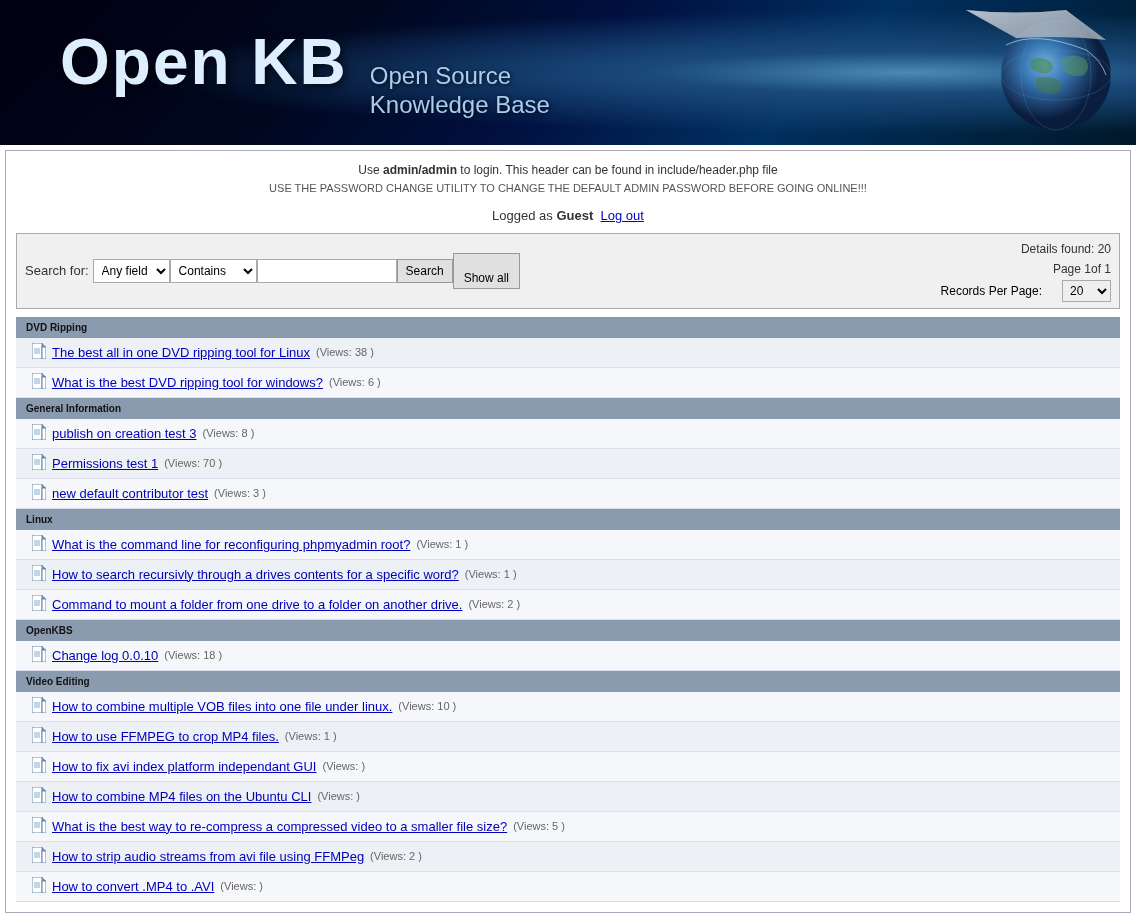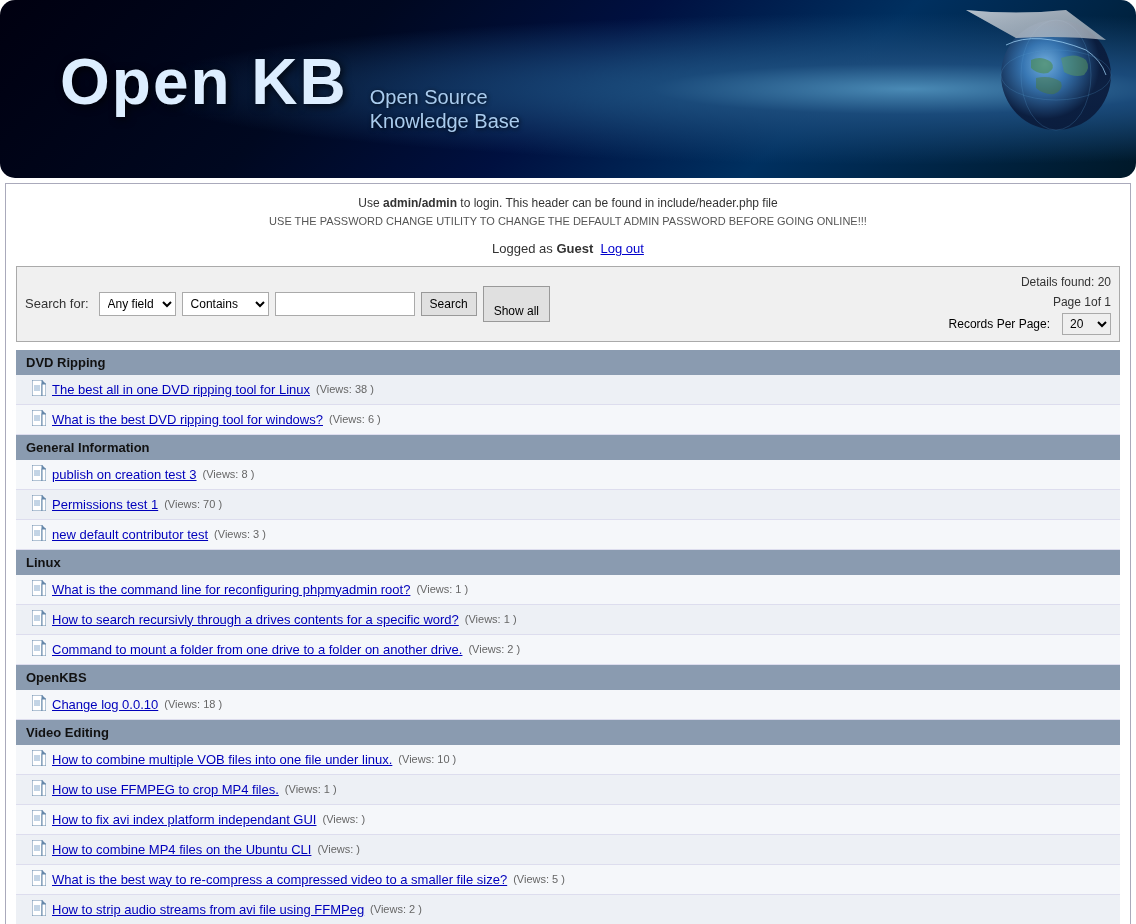--- a/index.html
+++ b/index.html
@@ -1,27 +1,26 @@
 <!DOCTYPE html>
 <html><head>
   <meta charset="utf-8">
   <style>
     * { margin: 0; padding: 0; box-sizing: border-box; }
     body { font-family: Arial, sans-serif; font-size: 13px; background: #fff; }
 
     
     .header-banner {
       width: 1136px;
-      height: 178px;
+      height: 145px;
       background: linear-gradient(135deg, #000010 0%, #000820 30%, #001040 50%, #003060 70%, #001828 100%);
       position: relative;
       overflow: hidden;
       display: flex;
       align-items: center;
-      border-radius: 15px;
     }
     .header-banner::before {
       content: '';
       position: absolute;
       top: 0; left: 0; right: 0; bottom: 0;
       background: radial-gradient(ellipse at 80% 50%, #4a8ab5 0%, #1a4a7a 20%, transparent 60%);
     }
     .header-title {
       position: relative;
       z-index: 2;
@@ -29,21 +28,21 @@
       color: white;
     }
     .header-title .open-kb {
       font-size: 64px;
       font-weight: bold;
       color: #ddeeff;
       text-shadow: 2px 2px 8px rgba(0,0,0,0.8);
       letter-spacing: 2px;
     }
     .header-title .subtitle {
-      font-size: 20px;
+      font-size: 24px;
       color: #aaccee;
       margin-left: 10px;
       text-shadow: 1px 1px 4px rgba(0,0,0,0.8);
     }
     .header-globe {
       position: absolute;
       right: 20px;
       top: 10px;
       width: 180px;
       height: 130px;
@@ -90,21 +89,20 @@
       align-items: center;
       border: 1px solid #aaa;
       padding: 6px 8px;
       margin-bottom: 8px;
       background: #f0f0f0;
       justify-content: space-between;
     }
     .search-left {
       display: flex;
       align-items: center;
-      gap: 6px;
     }
     .search-label { font-size: 13px; color: #333; margin-right: 4px; }
     .search-select {
       font-size: 12px;
       border: 1px solid #aaa;
       padding: 2px 4px;
       background: white;
       height: 24px;
     }
     .search-input {
@@ -132,36 +130,36 @@
     }
     .search-info {
       font-size: 12px;
       color: #333;
       text-align: left;
       line-height: 1.5;
     }
     .records-per-page {
       display: flex;
       align-items: center;
-      gap: 12px;
+      gap: 20px;
       font-size: 12px;
     }
     .records-select {
       border: 1px solid #aaa;
       font-size: 12px;
       padding: 1px 3px;
       height: 22px;
     }
 
     
     .category-header {
       background: #8a9bb0;
       padding: 5px 10px;
       font-weight: bold;
-      font-size: 13px;
+      font-size: 10px;
       color: #111;
       margin-top: 0;
     }
 
     
     .article-row {
       display: flex;
       align-items: center;
       padding: 5px 8px 5px 16px;
       background: #f5f7fa;

